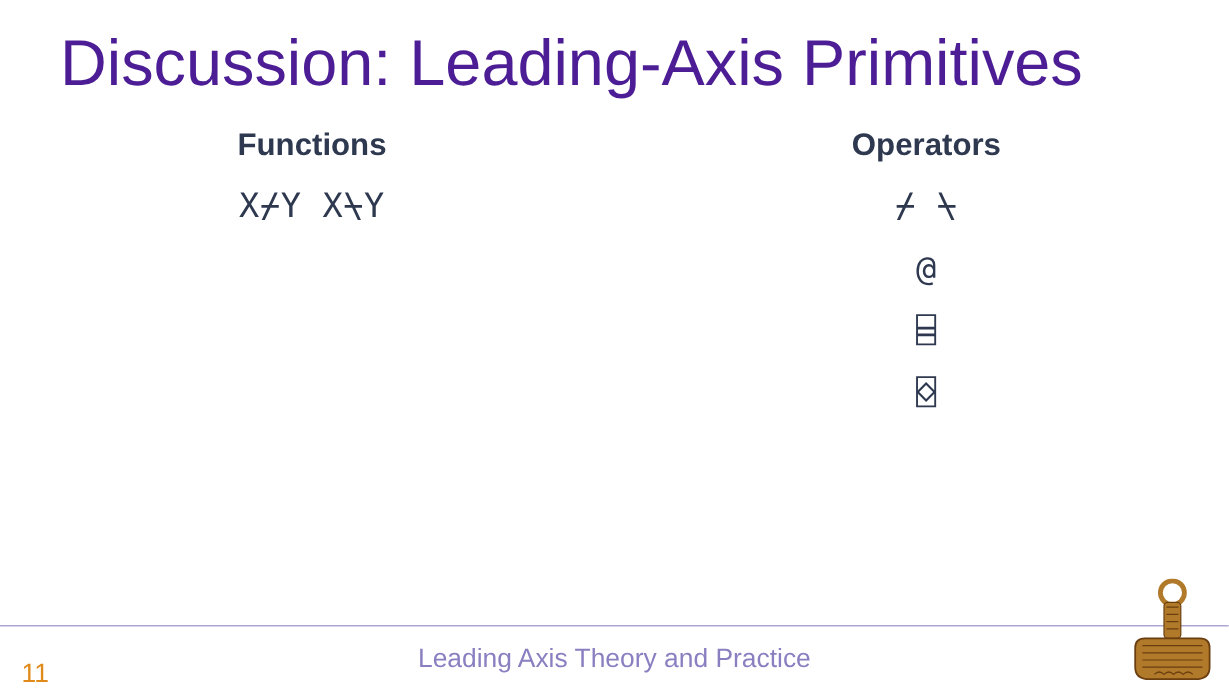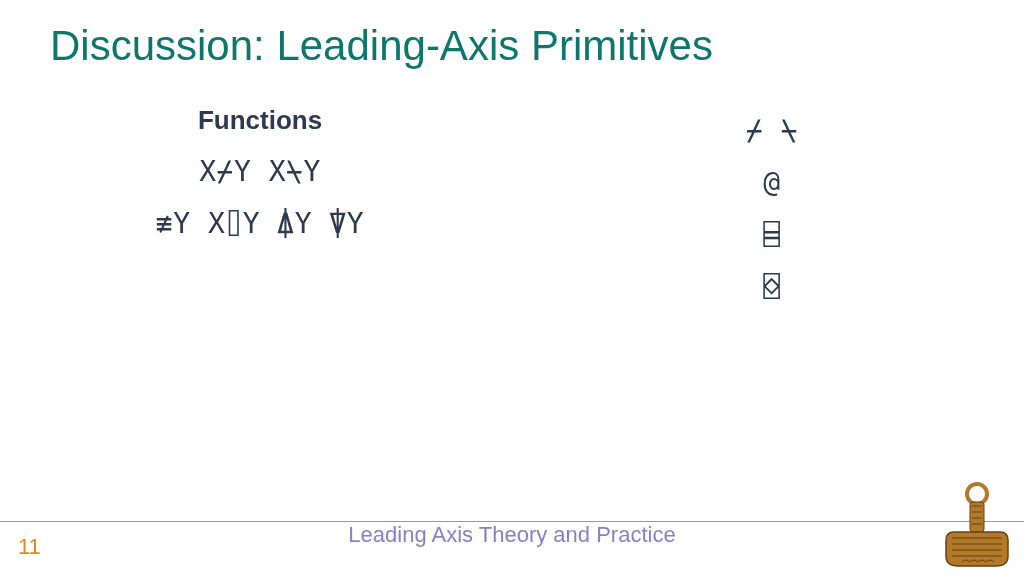--- a/index.html
+++ b/index.html
@@ -16,23 +16,23 @@
   .slide {
     width: 1024px;
     height: 576px;
     position: relative;
     box-sizing: border-box;
   }
   .title {
     position: absolute;
     left: 50px;
     top: 22px;
-    font-size: 42px;
+    font-size: 54px;
     font-weight: 400;
-    color: #0f766e;
+    color: #4c1d95;
   }
   .content {
     position: absolute;
     top: 105px;
     left: 0;
     width: 1024px;
     display: flex;
     flex-direction: row;
   }
   .col {
@@ -58,27 +58,27 @@
     white-space: nowrap;
   }
   .footer {
     position: absolute;
     left: 0;
     bottom: 0;
     width: 1024px;
     height: 54px;
     border-top: 1.5px solid #9a8fc7;
     display: flex;
-    align-items: flex-start;
+    align-items: center;
     justify-content: center;
   }
   .page-num {
     position: absolute;
     left: 18px;
-    bottom: 16px;
+    bottom: 2px;
     font-size: 22px;
     color: #e08a1a;
     font-weight: 500;
   }
   .footer-title {
     font-size: 22px;
     color: #8a7fc0;
     font-weight: 400;
   }
   .hammer {
@@ -93,23 +93,23 @@
 <body>
 
 <div class="slide">
 
   <div class="title">Discussion: Leading-Axis Primitives</div>
 
   <div class="content">
     <div class="col functions">
       <div class="col-head">Functions</div>
       <div class="row">X⌿Y  X⍀Y</div>
-      <div class="row">≢Y  X⌷Y  ⍋Y  ⍒Y</div>
     </div>
     <div class="col operators">
+      <div class="col-head">Operators</div>
       <div class="row">⌿  ⍀</div>
       <div class="row">@</div>
       <div class="row">⌸</div>
       <div class="row">⌺</div>
     </div>
   </div>
 
   <div class="footer">
     <div class="footer-title">Leading Axis Theory and Practice</div>
   </div>

